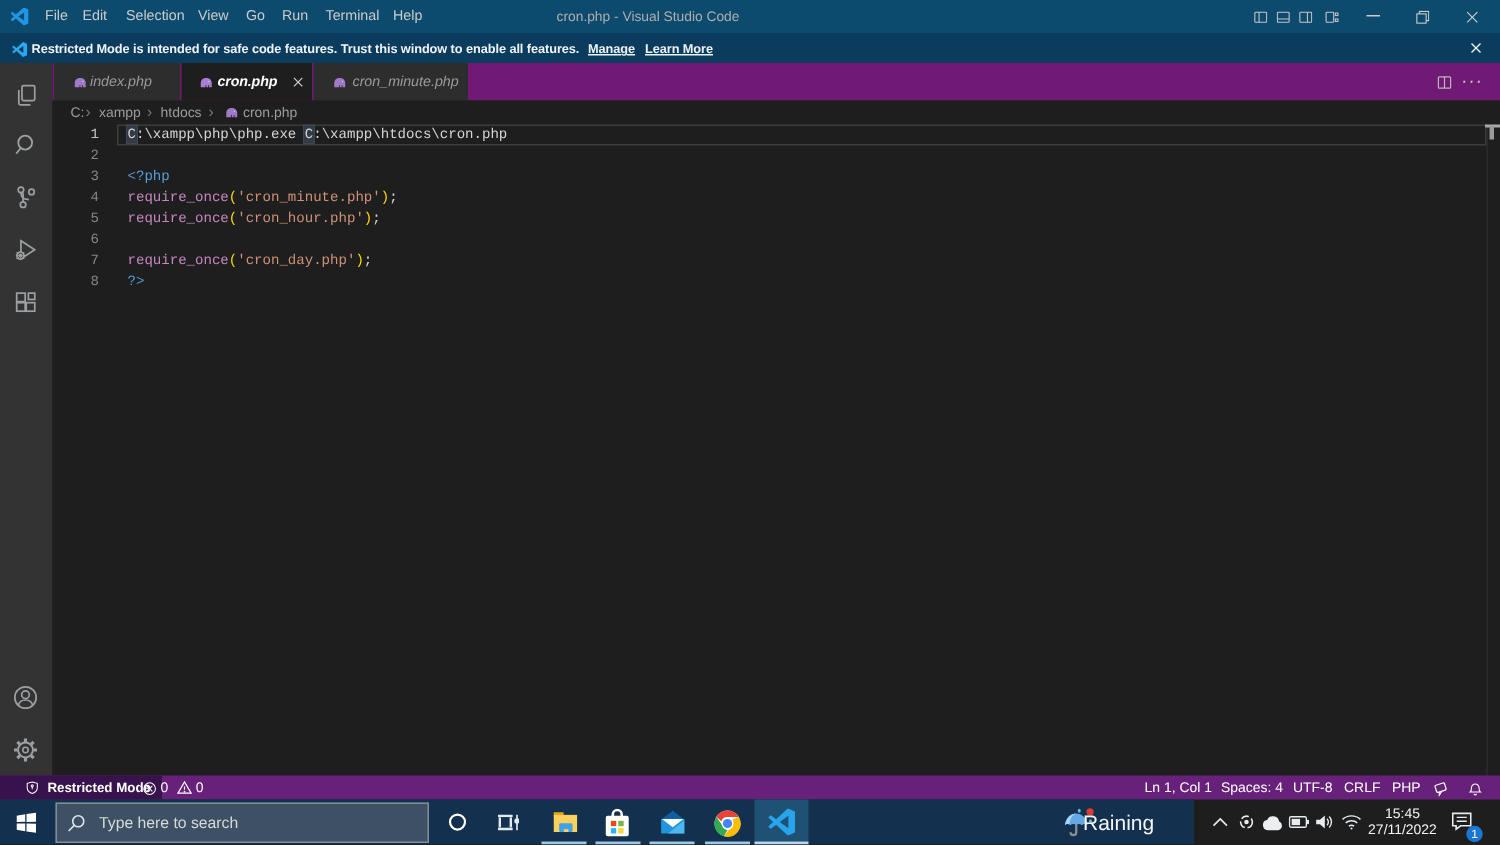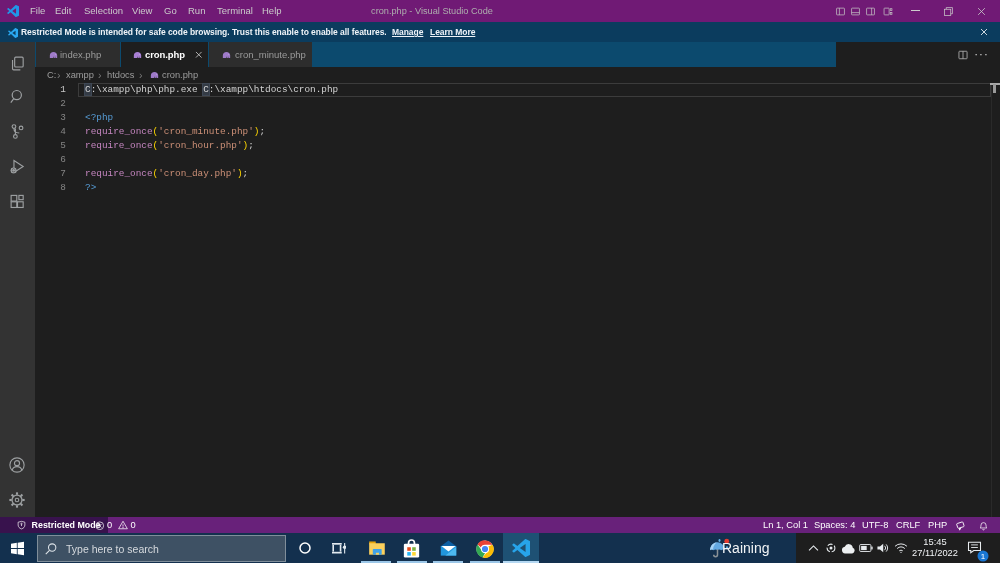--- a/index.html
+++ b/index.html
@@ -1,33 +1,33 @@
 <!DOCTYPE html>
 <html><head>
 <meta charset="utf-8">
 <style>
   * { margin:0; padding:0; box-sizing:border-box; }
   html,body { width:1000px; height:563px; overflow:hidden; }
   body { font-family:"Liberation Sans", sans-serif; background:#1e1e1e; position:relative; }
   .abs { position:absolute; }
 
   
-  #titlebar { left:0; top:0; width:1000px; height:22px; background:#701a75; color:#cbcbcb; }
+  #titlebar { left:0; top:0; width:1000px; height:22px; background:#0c4a6e; color:#cbcbcb; }
   #titlebar .menu { position:absolute; top:0; height:22px; line-height:22px; font-size:9.5px; }
   #title-center { position:absolute; top:0; left:0; width:864px; text-align:center; height:22px; line-height:23px; font-size:9.2px; color:#aeaeae; }
 
   
   #banner { left:0; top:22px; width:1000px; height:20px; background:#0b3c5e; color:#f0f4f8; font-size:8.5px; line-height:20px; font-weight:bold; letter-spacing:-0.05px; }
   #banner a { color:#eef3f8; text-decoration:underline; }
 
   
   #activitybar { left:0; top:42px; width:35px; height:475px; background:#333333; }
 
   
-  #tabbar { left:35px; top:42px; width:801px; height:25px; background:#0c4a6e; }
+  #tabbar { left:35px; top:42px; width:965px; height:25px; background:#701a75;font-style:italic; }
   .tab { position:absolute; top:0; height:25px; font-size:9.5px; color:#9b9b9b; background:#2d2d2d; }
   .tab .lbl { position:absolute; top:0; line-height:26px; }
   .tab.active { background:#1e1e1e; color:#ffffff; } .tab.active .lbl { font-weight:bold; letter-spacing:-0.1px; }
 
   
   #breadcrumb { left:35px; top:67px; width:965px; height:16px; background:#1e1e1e; color:#9d9d9d; font-size:9.3px; line-height:16px; }
 
   
   #editor { left:35px; top:83px; width:965px; height:434px; background:#1e1e1e; }
   .cl { position:absolute; left:0; width:965px; height:14px; font-family:"Liberation Mono", monospace; font-size:9.4px; line-height:14px; white-space:pre; }
@@ -91,21 +91,21 @@
   <svg class="abs" style="left:977px;top:7px" width="9" height="9" viewBox="0 0 16 16" stroke="#cccccc" stroke-width="1.4">
       <line x1="2" y1="2" x2="14" y2="14"></line>
       <line x1="14" y1="2" x2="2" y2="14"></line>
     </svg>
 </div>
 
 <div class="abs" id="banner">
   <svg class="abs" style="left:8px;top:5.5px" width="10" height="10" viewBox="0 0 100 100">
     <path fill="#2aa9f2" d="M75.9 .3 99 11.4a3.4 3.4 0 0 1 1.9 3v71.2a3.4 3.4 0 0 1-1.9 3L75.9 99.7a3.4 3.4 0 0 1-3.8-.7L29.9 60.6 11.5 74.5a2.2 2.2 0 0 1-2.9-.1L2.4 68.8a2.2 2.2 0 0 1 0-3.3L18.9 50 2.4 34.5a2.2 2.2 0 0 1 0-3.3l6.2-5.6a2.2 2.2 0 0 1 2.9-.1l18.4 13.9L72.1 1a3.4 3.4 0 0 1 3.8-.7zM75.4 27.2 43.4 50l32 22.8z"></path>
   </svg>
-  <span class="abs" style="left:21px">Restricted Mode is intended for safe code browsing. Trust this enable to enable all features.</span>
+  <span class="abs" style="left:21px">Restricted Mode is intended for safe code features. Trust this window to enable all features.</span>
   <a class="abs" style="left:392px">Manage</a>
   <a class="abs" style="left:430px">Learn More</a>
   <svg class="abs" style="left:980px;top:6px" width="8" height="8" viewBox="0 0 16 16" stroke="#ffffff" stroke-width="1.6">
       <line x1="2" y1="2" x2="14" y2="14"></line>
       <line x1="14" y1="2" x2="2" y2="14"></line>
     </svg>
 </div>
 
 <div class="abs" id="activitybar">
 

